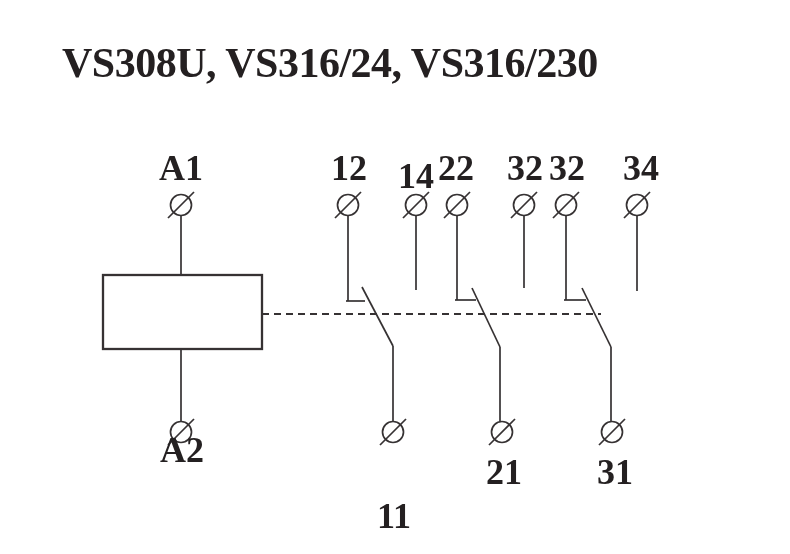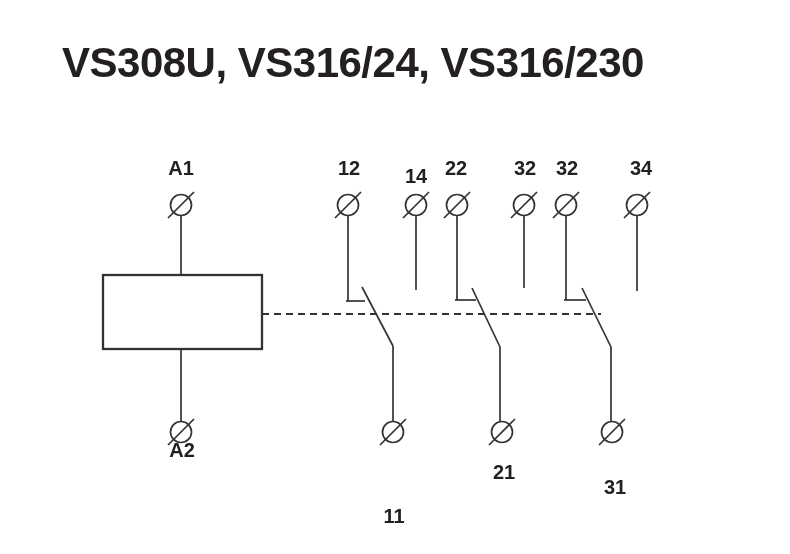--- a/index.html
+++ b/index.html
@@ -6,39 +6,39 @@
     --line: #363233;
     --text: #242021;
     --background: #ffffff;
   }
   html, body { margin: 0; padding: 0; }
   .page {
     position: relative;
     width: 790px;
     height: 554px;
     background: var(--background);
-    font-family: Liberation Sans, sans-serif;
+    font-family: Liberation Serif, serif;
     overflow: hidden;
   }
   .title {
     position: absolute;
     left: 62px;
     top: 42px;
     margin: 0;
     font-size: 42px;
     font-weight: 700;
     letter-spacing: -0.5px;
     color: var(--text);
     line-height: 1;
     white-space: nowrap;
   }
   .lbl {
     position: absolute;
     transform: translateX(-50%);
-    font-size: 20px;
+    font-size: 36px;
     font-weight: 600;
     line-height: 28px;
     color: var(--text);
     white-space: nowrap;
   }
   .diagram-svg { position: absolute; left: 0; top: 0; }
   .ln   { stroke: var(--line); stroke-width: 1.7; fill: none; stroke-linecap: butt; }
   .thick{ stroke-width: 2.3; }
   .dash { stroke: var(--line); stroke-width: 1.8; fill: none; stroke-dasharray: 7 5; }
 </style>
@@ -132,15 +132,15 @@
   <span class="lbl" style="left:181px; top:154px;">A1</span>
   <span class="lbl" style="left:349px; top:154px;text-align:right;">12</span>
   <span class="lbl" style="left:416px; top:154px;margin-top:8px;">14</span>
   <span class="lbl" style="left:456px; top:154px;">22</span>
   <span class="lbl" style="left:525px; top:154px;">32</span>
   <span class="lbl" style="left:567px; top:154px;">32</span>
   <span class="lbl" style="left:641px; top:154px;">34</span>
   <span class="lbl" style="left:182px; top:436px;">A2</span>
   <span class="lbl" style="left:394px; top:458px;margin-top:44px;">11</span>
   <span class="lbl" style="left:504px; top:458px;">21</span>
-  <span class="lbl" style="left:615px; top:473px;">31</span>
+  <span class="lbl" style="left:615px; top:458px;">31</span>
 
 </div>
 
 </body></html>

